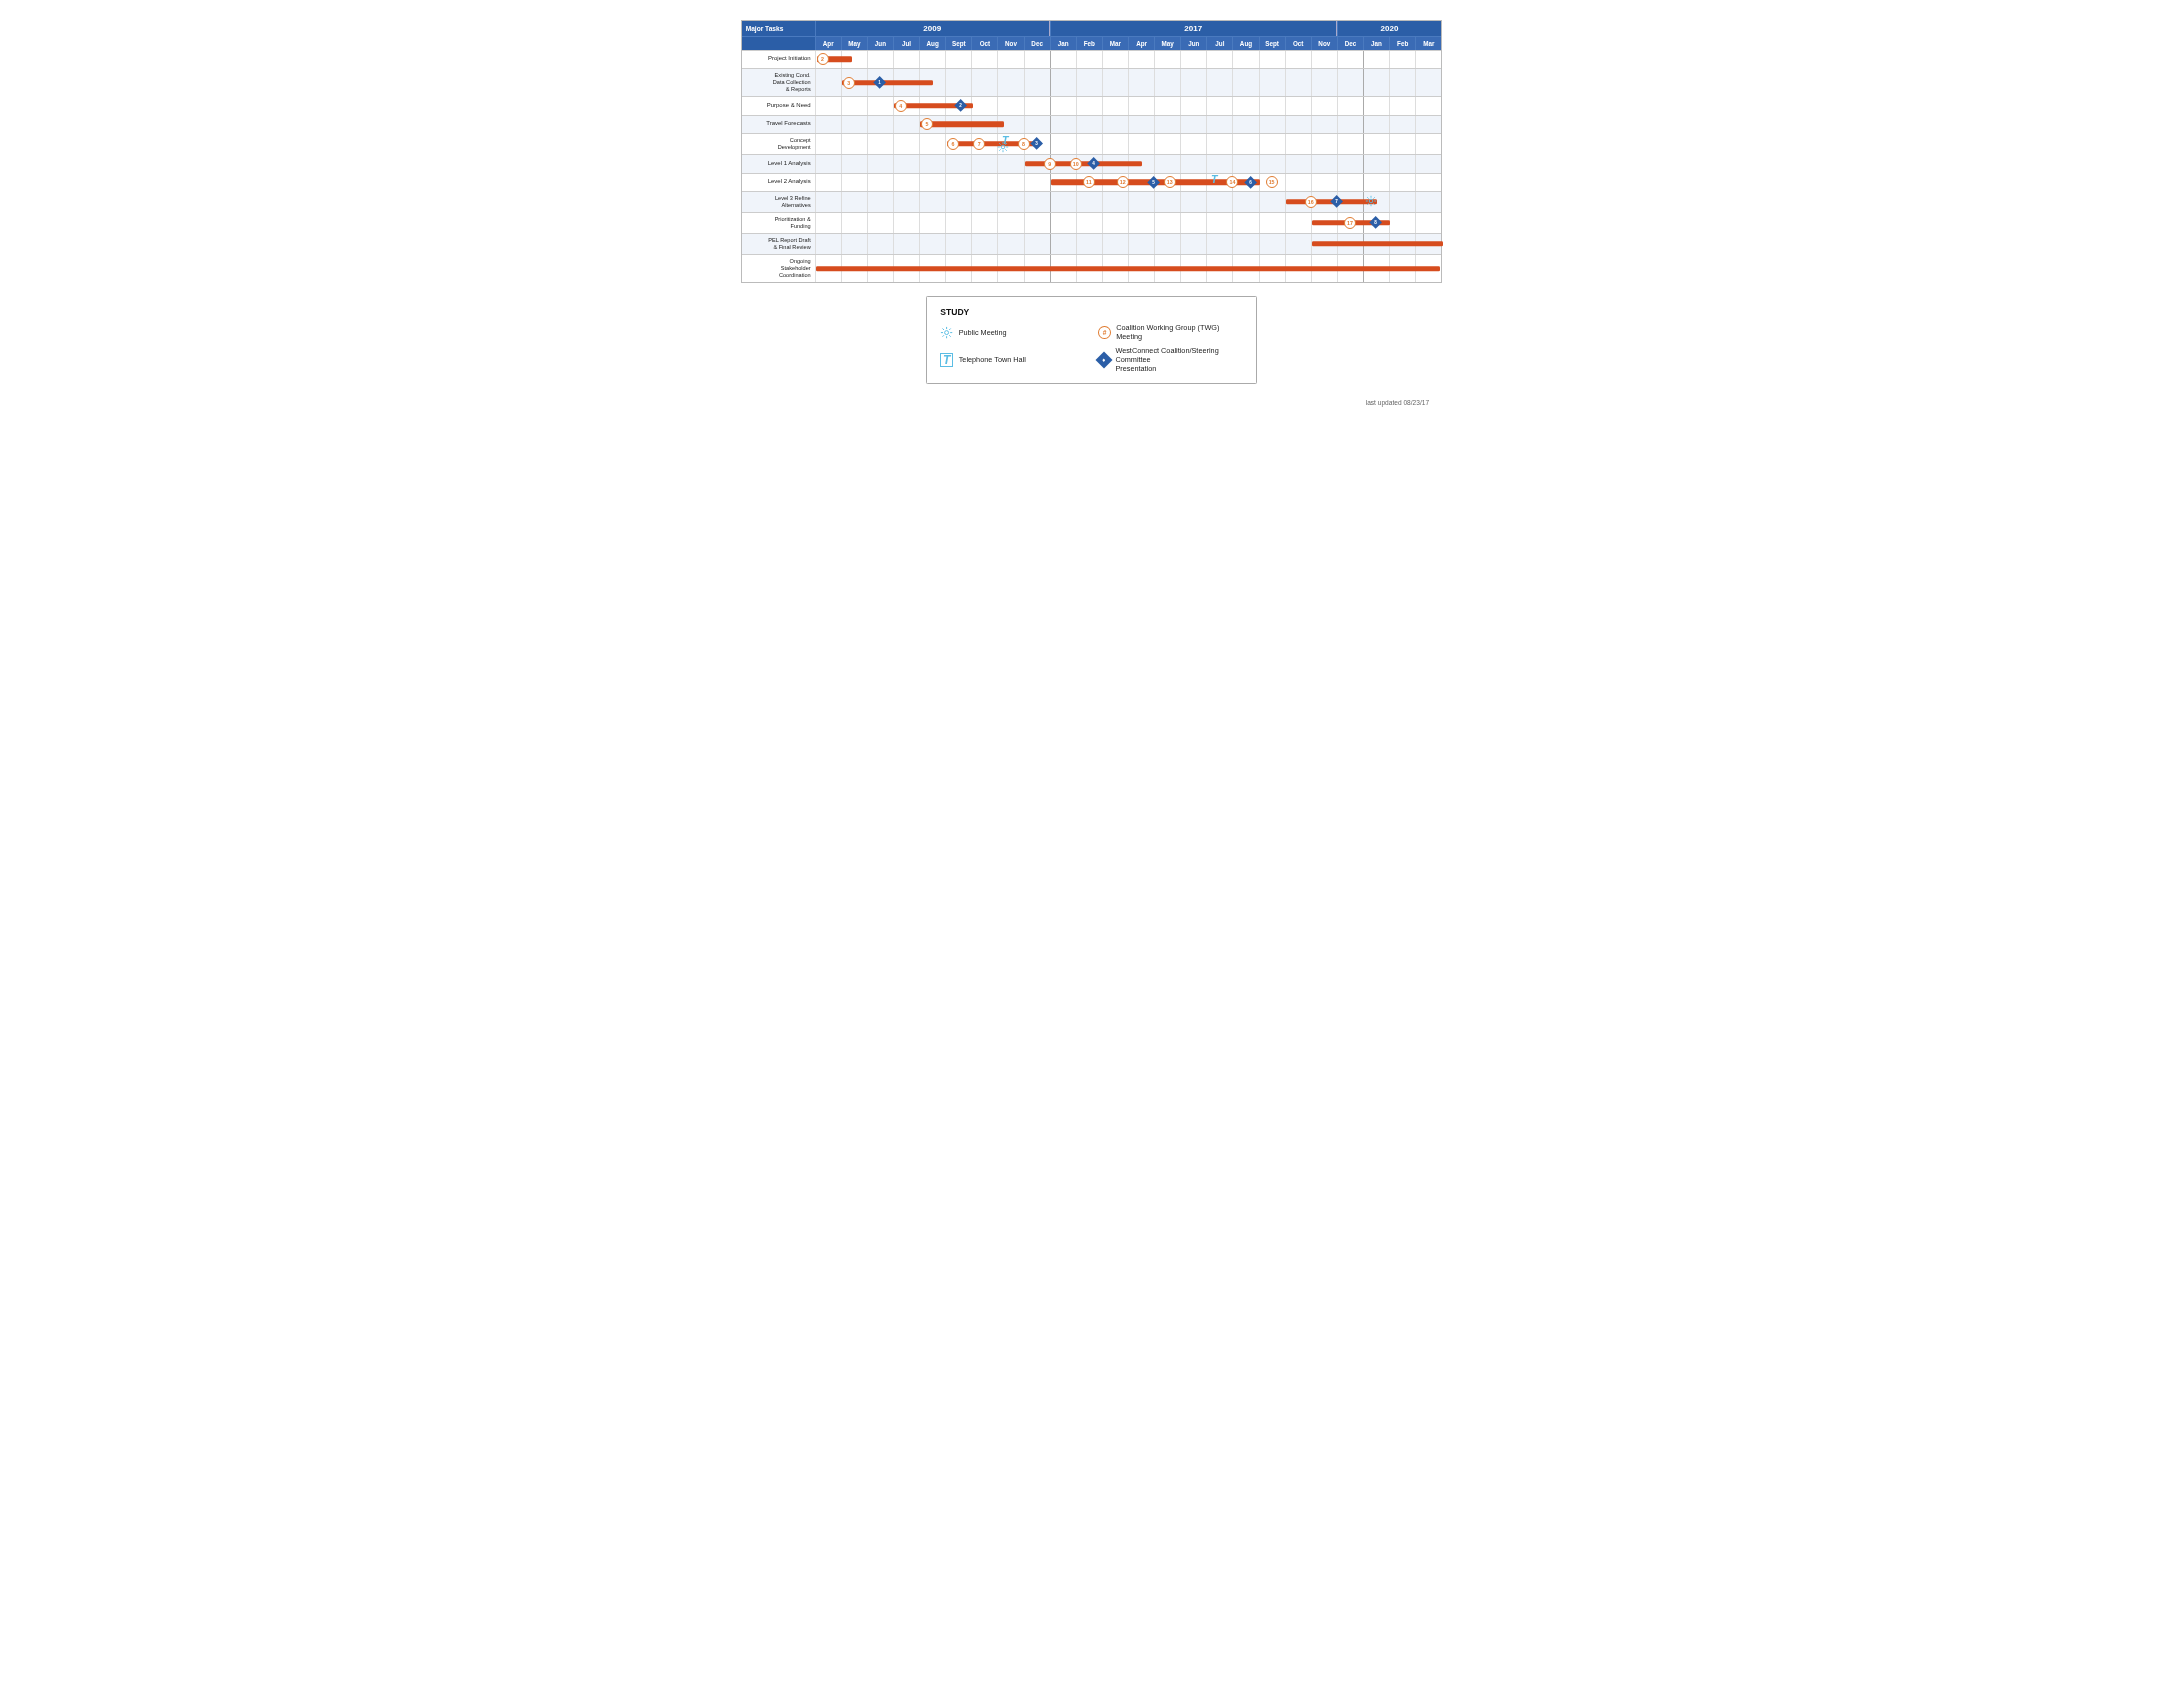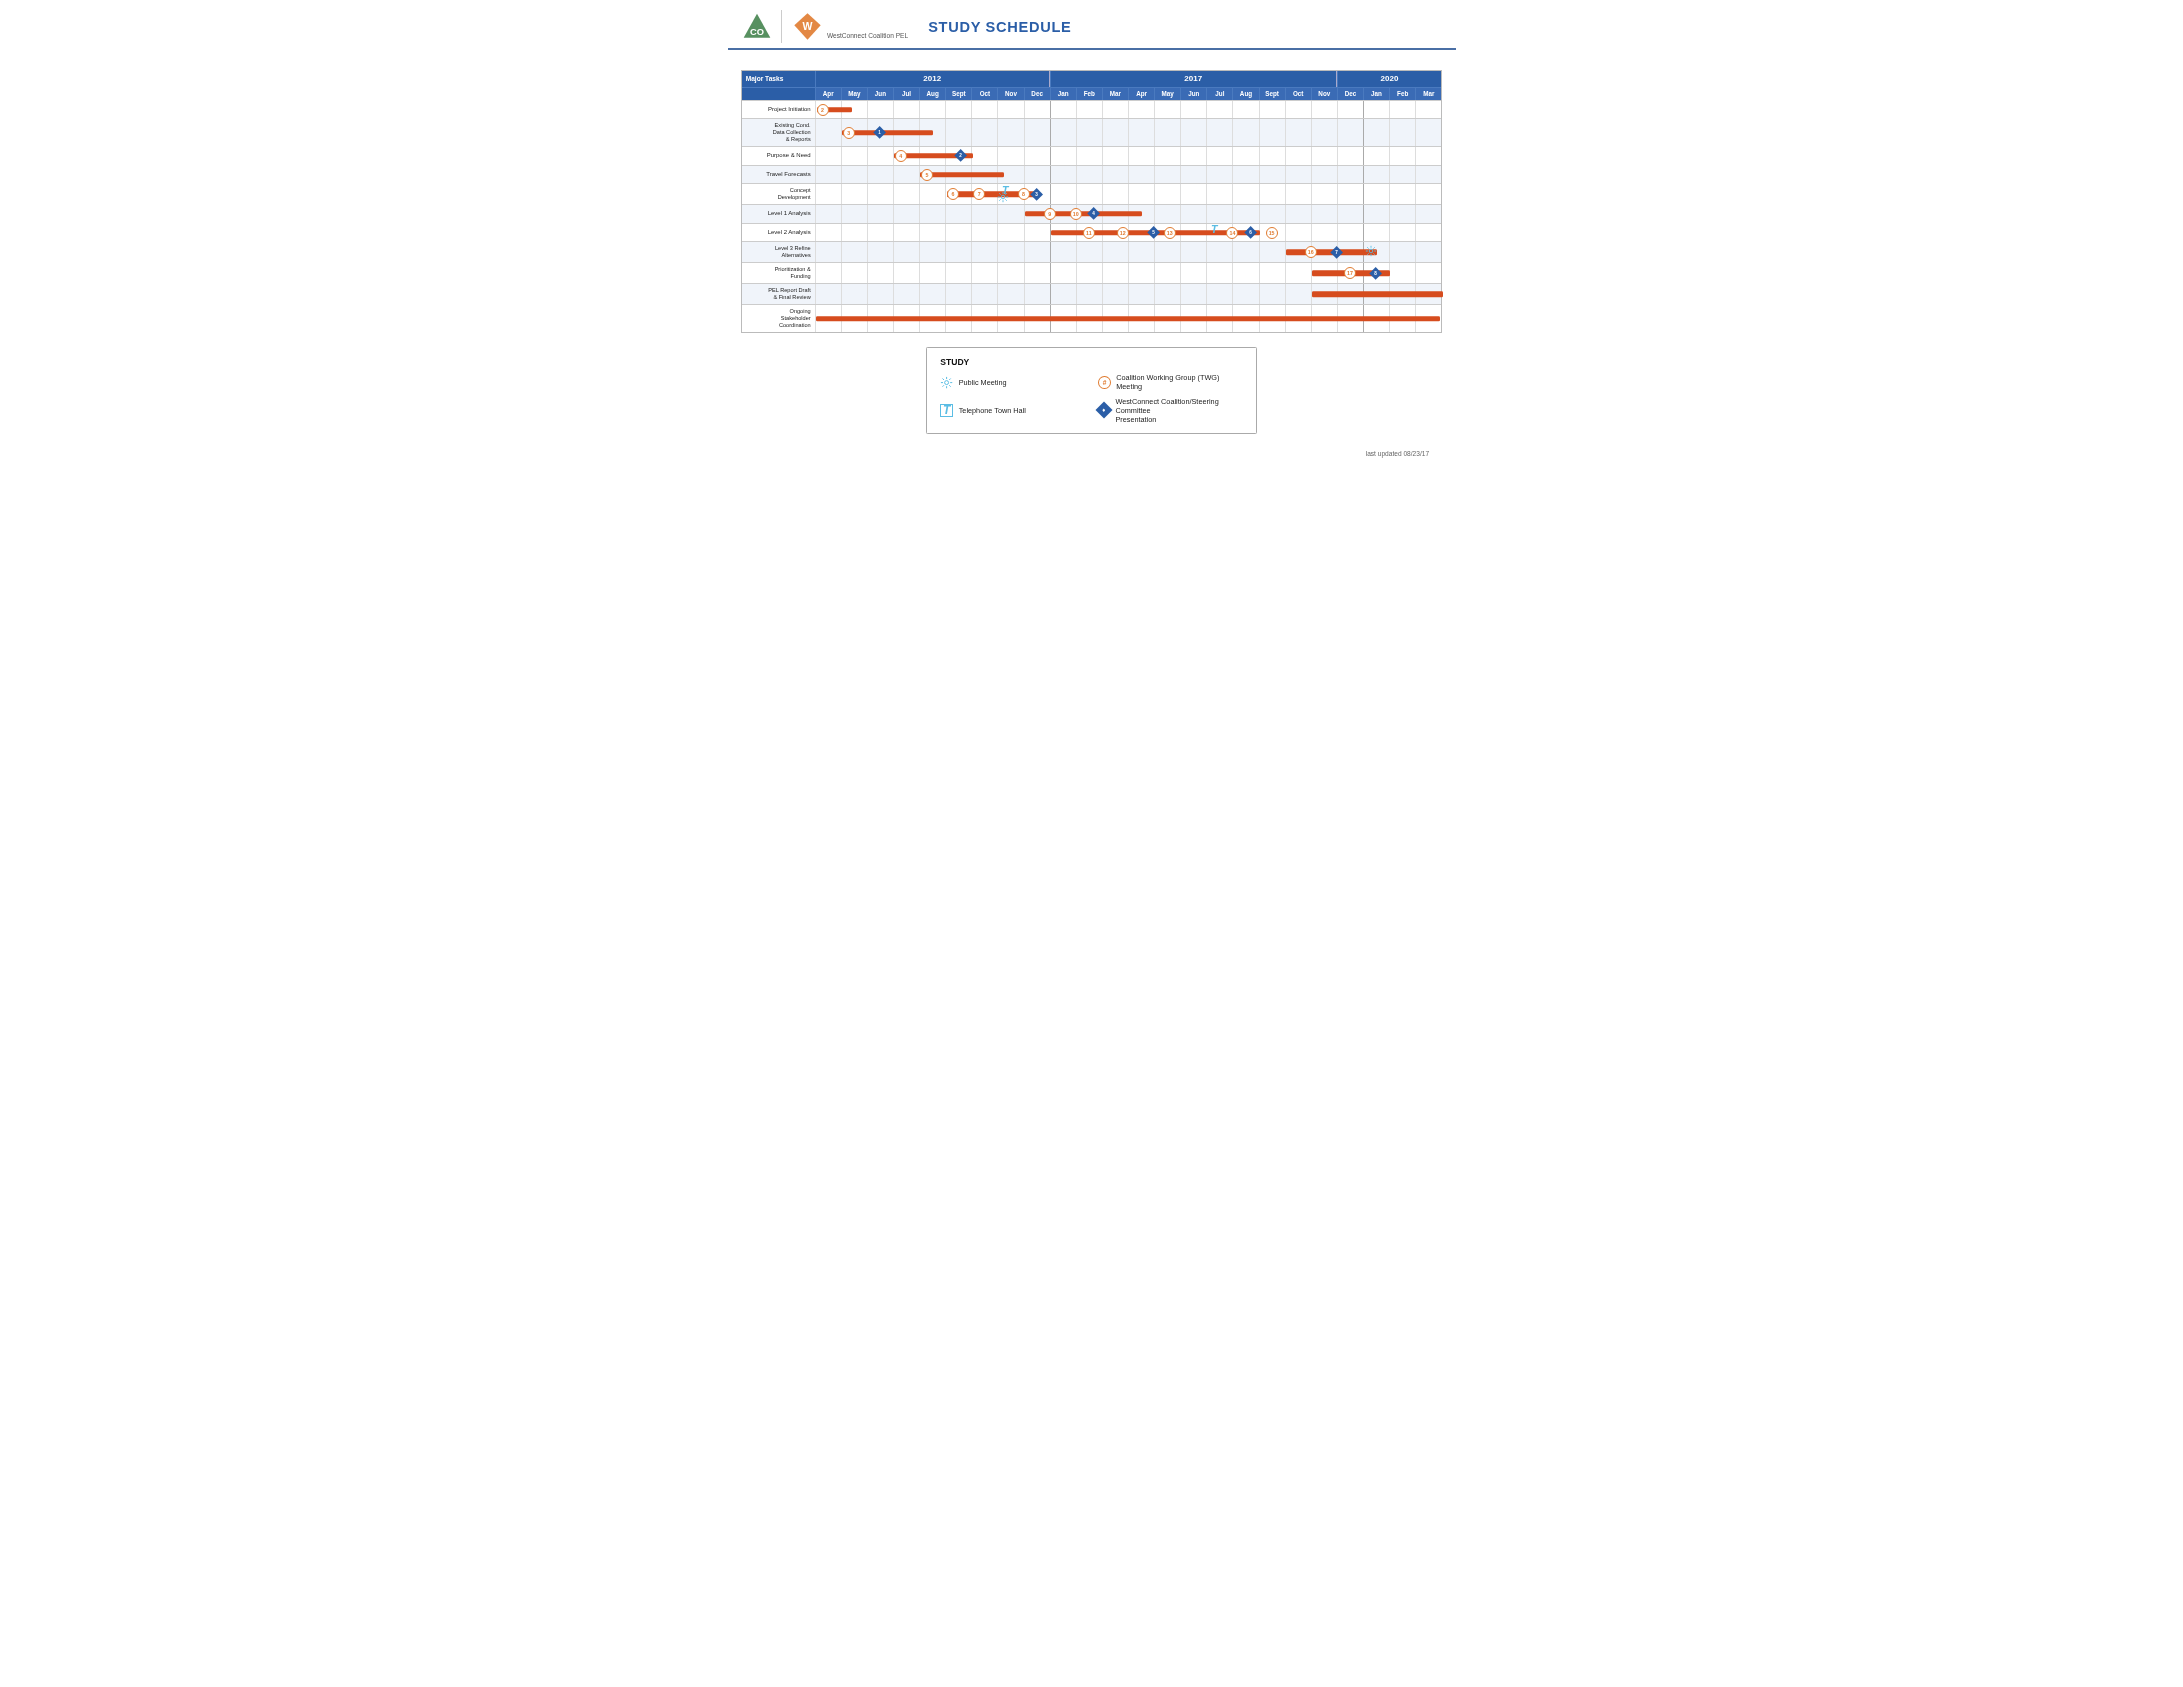--- a/index.html
+++ b/index.html
@@ -63,52 +63,31 @@
     .marker-diamond-wrap { width: 12px; height: 12px; display: flex; align-items: center; justify-content: center; }
     .marker-diamond { width: 9.3px; height: 9.3px; background: #2b5ea7; color: white; font-size: 4.6px; font-weight: bold; display: flex; align-items: center; justify-content: center; transform: rotate(45deg); }
     .marker-diamond span { transform: rotate(-45deg); font-size: 4.6px; }
     .marker-T { color: #5bbde4; font-size: 10.6px; font-weight: 900; font-style: italic; line-height: 1; }
   </style>
 </head>
 <body>
 
 <div>
 
-  <div class="header">
-    <div class="logo-area">
-
-      <svg class="logo-co" viewBox="0 0 48 48">
-        <polygon points="24,4 44,40 4,40" fill="#3a7d44" opacity="0.85"></polygon>
-        <text x="24" y="36" text-anchor="middle" fill="white" font-size="14" font-weight="bold">CO</text>
-      </svg>
-      <div class="logo-divider"></div>
-
-      <svg class="logo-w" viewBox="0 0 44 44">
-        <polygon points="22,2 42,20 22,42 2,20" fill="#e07b30" opacity="0.9"></polygon>
-        <text x="22" y="28" text-anchor="middle" fill="white" font-size="16" font-weight="bold">W</text>
-      </svg>
-      <div class="logo-stack">
-        <span style="font-size:6.6px;color:#555;margin-left:5.3px;margin-top:18.5px;white-space:nowrap;">WestConnect Coalition PEL</span>
-      </div>
-    </div>
-    <div class="title-area">
-      <h1>STUDY SCHEDULE</h1>
-    </div>
-  </div>
 
   <div class="main">
 
     <div class="gantt-container">
 
       <div class="year-row">
         <div class="task-header-cell">
           <span style="font-size:6.6px;font-weight:bold;color:white;">Major Tasks</span>
         </div>
 
-        <div class="year-cell" style="flex:9; border-right:1.3px solid #aac;">2012</div>
+        <div class="year-cell" style="flex:9; border-right:1.3px solid #aac;">2009</div>
 
         <div class="year-cell" style="flex:11; border-right:1.3px solid #aac;">2017</div>
 
         <div class="year-cell" style="flex:4;">2020</div>
       </div>
 
       <div class="month-row">
         <div class="task-label-cell" style="width:73px;min-width:73px;"></div>
         <div class="month-cell">Apr</div>
         <div class="month-cell">May</div>

